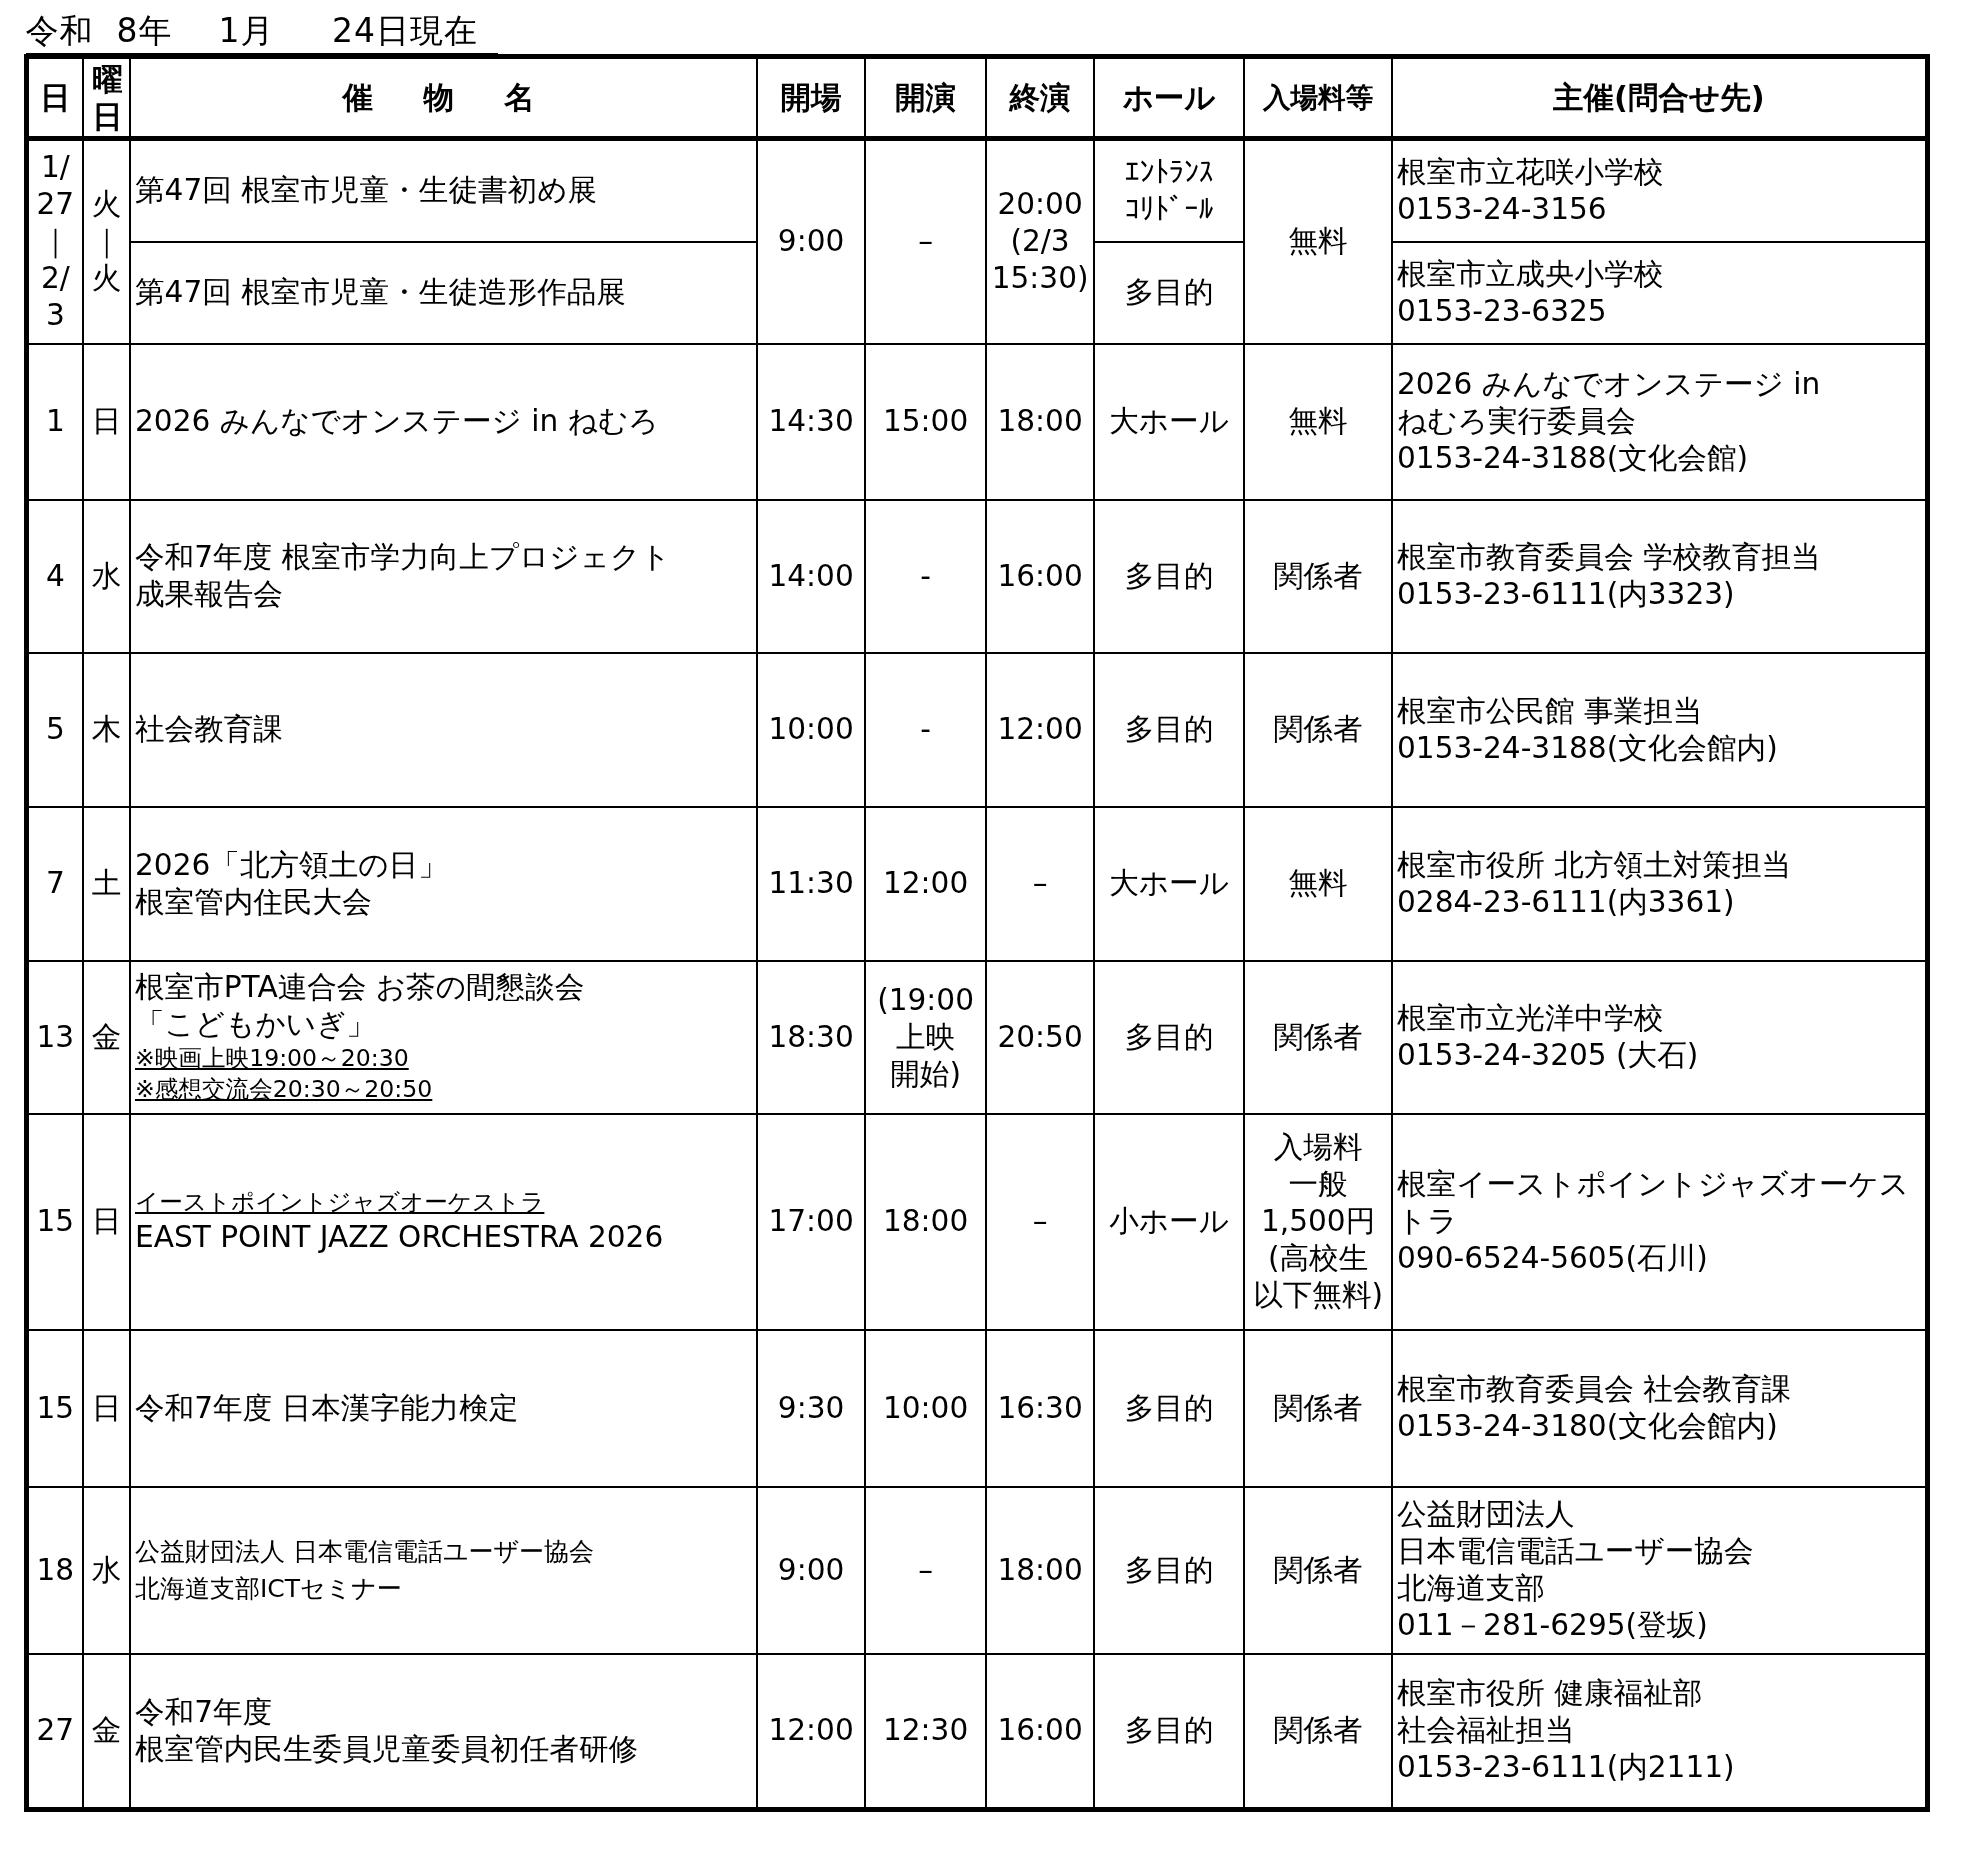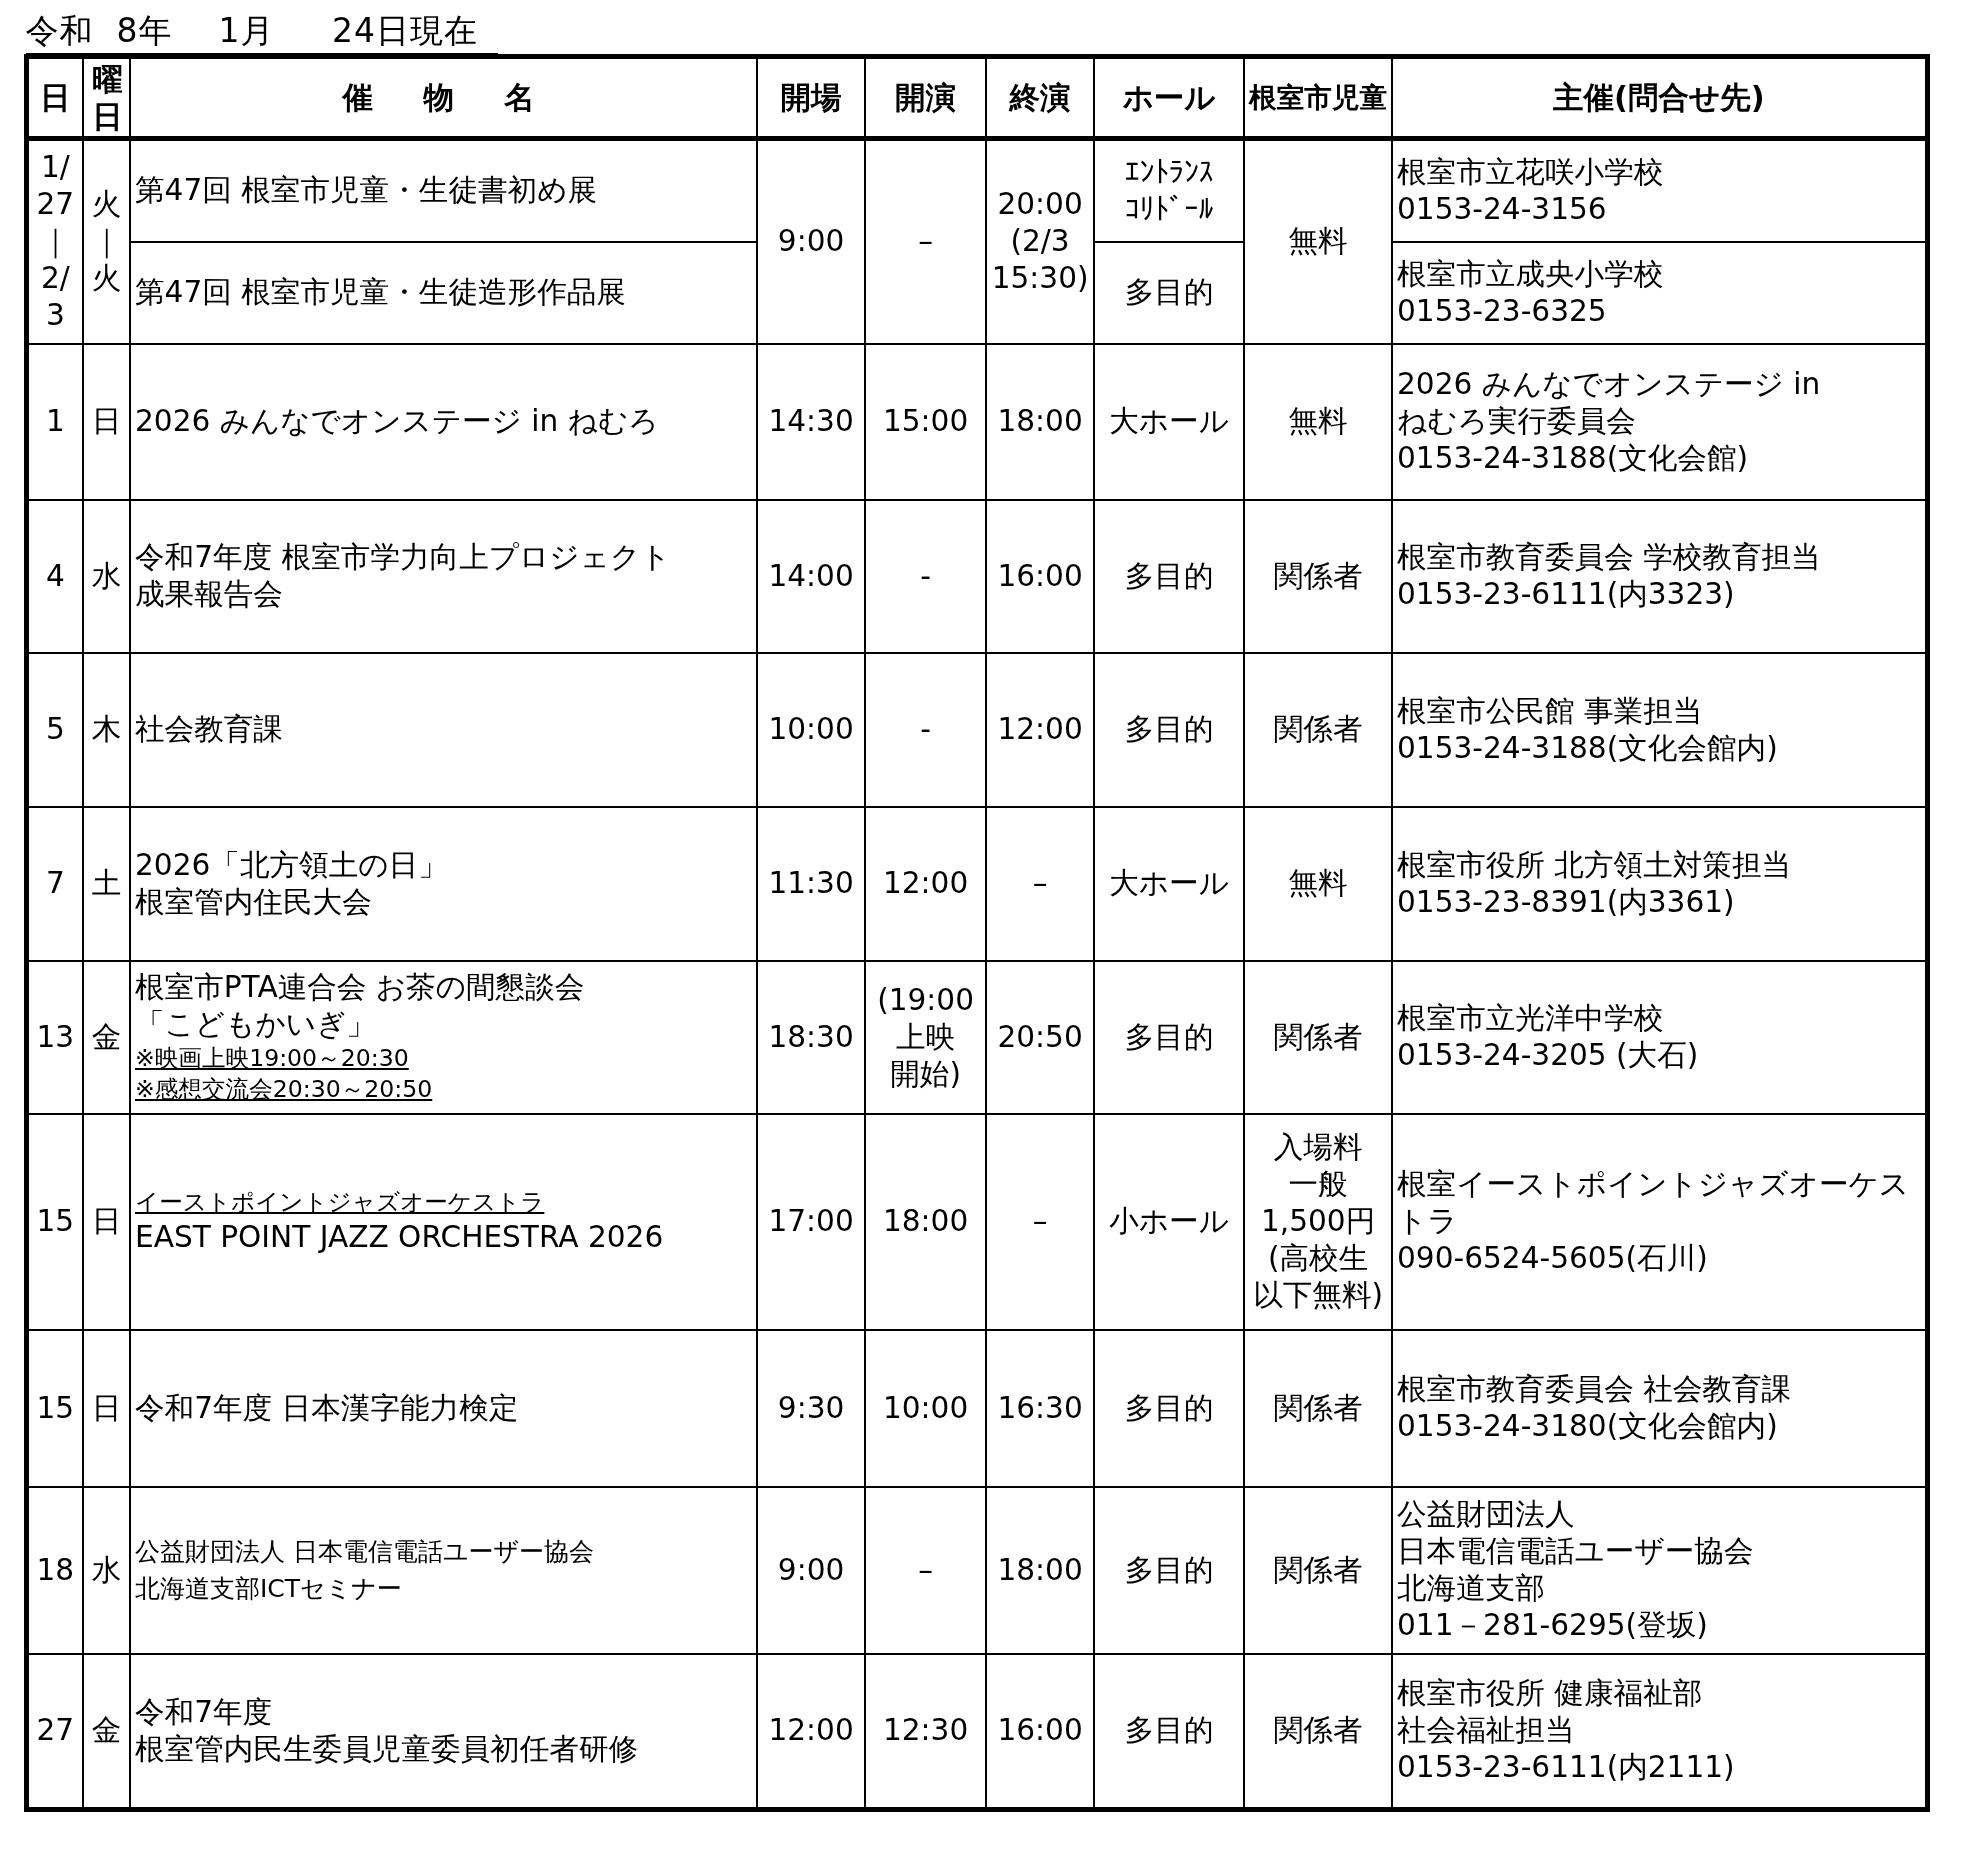--- a/index.html
+++ b/index.html
@@ -41,21 +41,21 @@
   </colgroup>
   <thead>
     <tr>
       <th>日</th>
       <th class="hdr-wd">曜日</th>
       <th style="letter-spacing:9.9px">催　物　名</th>
       <th>開場</th>
       <th>開演</th>
       <th>終演</th>
       <th>ホール</th>
-      <th style="font-size:27.6px">根室市児童</th>
+      <th style="font-size:27.6px">入場料等</th>
       <th>主催(問合せ先)</th>
     </tr>
   </thead>
   <tbody>
 
     <tr style="height:103px">
       <td rowspan="2" class="c ml day">1/
 27
 ｜
 2/
@@ -127,21 +127,21 @@
       <td class="c day">7</td>
       <td class="c wd">土</td>
       <td class="l ml">2026「北方領土の日」
 根室管内住民大会</td>
       <td class="c">11:30</td>
       <td class="c">12:00</td>
       <td class="c">–</td>
       <td class="c">大ホール</td>
       <td class="c">無料</td>
       <td class="l ml">根室市役所 北方領土対策担当
-0153-23-8391(内3361)</td>
+0284-23-6111(内3361)</td>
     </tr>
 
     <tr style="height:153px">
       <td class="c day">13</td>
       <td class="c wd">金</td>
       <td class="l">
         <div class="ml">根室市PTA連合会 お茶の間懇談会
 「こどもかいぎ」</div>
         <div class="ml small">※映画上映19:00～20:30
 ※感想交流会20:30～20:50</div>

